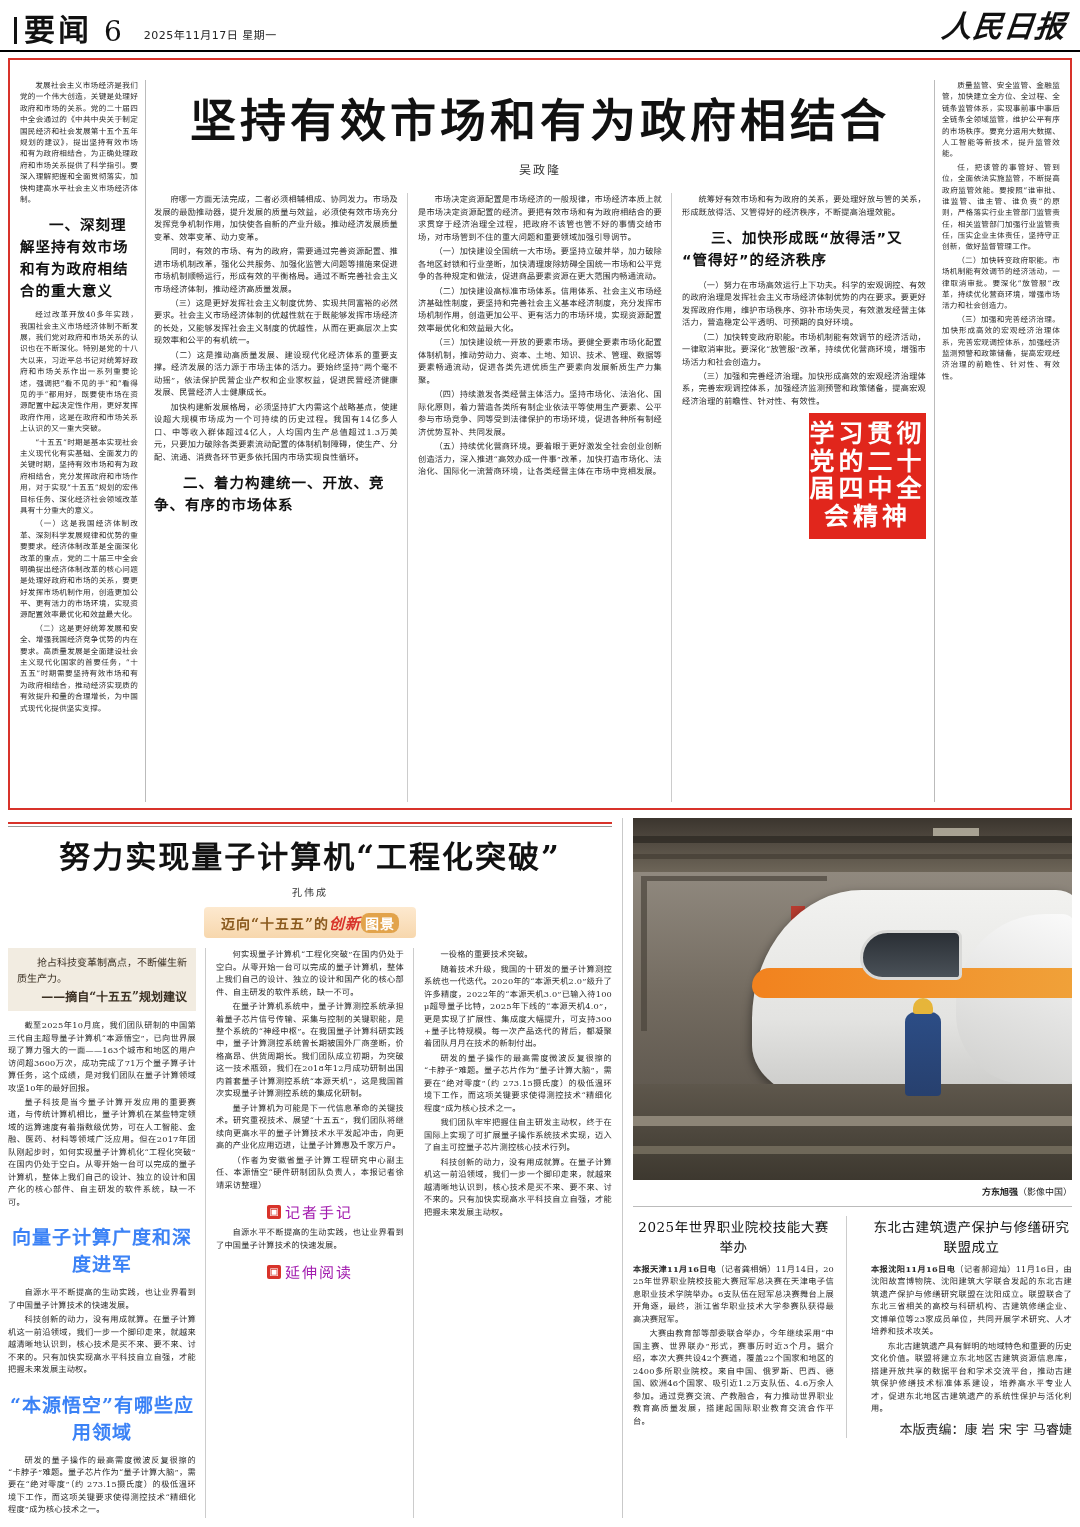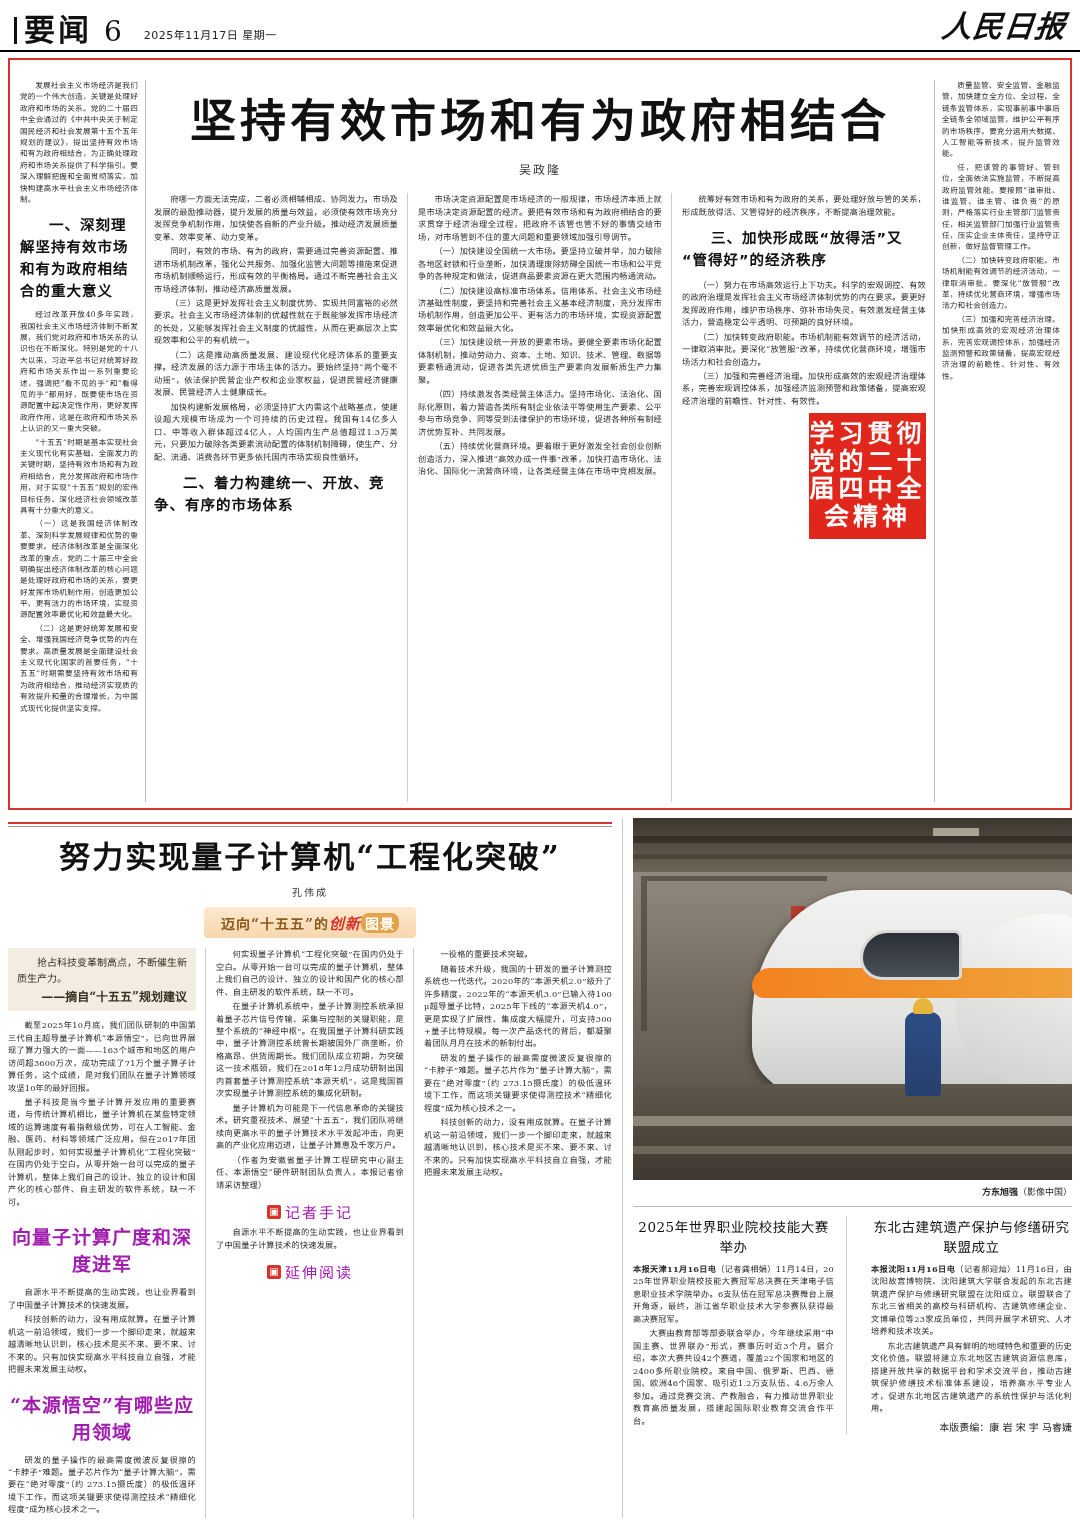--- a/index.html
+++ b/index.html
@@ -200,21 +200,21 @@
     font-family:"DejaVu Serif","Liberation Serif",serif;
   }
 
   .cols3{display:flex;gap:10px;}
   .cols3 > .c{flex:1;border-right:1px solid #ccc;padding-right:9px;box-sizing:border-box;}
   .cols3 > .c:last-child{border-right:none;padding-right:0;}
 
   .sub-head2{
     text-align:center;
     font-family:"DejaVu Serif","Liberation Serif",serif;
-    font-weight:bold;font-size:19px;letter-spacing:1px;color:#a21caf;
+    font-weight:bold;font-size:19px;letter-spacing:1px;color:#3b82f6;
     margin:14px 0 10px 0;
   }
 
   .tagbox{
     display:inline-flex;align-items:center;gap:4px;
     margin:8px auto 4px auto;
   }
   .tagbox .sq{
     background:#d8332a;color:#fff;font-weight:bold;font-size:10px;
     width:14px;height:14px;display:flex;align-items:center;justify-content:center;border-radius:2px;
@@ -295,21 +295,21 @@
   .brief-row{display:flex;gap:12px;margin-top:8px;border-top:1px solid #bbb;padding-top:9px;}
   .brief{flex:1;}
   .brief + .brief{border-left:1px solid #ccc;padding-left:24px;}
   .brief h3{
     margin:0 0 7px 0;text-align:center;
     font-family:"DejaVu Serif","Liberation Serif",serif;
     font-weight:normal;font-size:13.5px;letter-spacing:.5px;color:#111;
   }
   .brief .para{font-size:8.2px;}
   .brief-foot{
-    text-align:right;font-size:10px;color:#222;margin-top:4px;
+    text-align:right;font-size:13px;color:#222;margin-top:4px;
     font-family:"DejaVu Serif","Liberation Serif",serif;
   }
 </style>
 </head>
 <body>
 
 <div class="page">
 
   <div class="masthead">
     <div class="mast-left">
@@ -423,20 +423,21 @@
               <span class="sq">▣</span>
               <span class="lbl">延伸阅读</span>
             </span>
           </div>
         </div>
 
         <div class="c">
           <p class="para">一役格的重要技术突破。</p>
           <p class="para">随着技术升级，我国的十研发的量子计算测控系统也一代迭代。2020年的“本源天机2.0”级升了许多精度，2022年的“本源天机3.0”已输入待100μ超导量子比特，2025年下线的“本源天机4.0”，更是实现了扩展性、集成度大幅提升，可支持300+量子比特规模。每一次产品迭代的背后，都凝聚着团队月月在技术的新制付出。</p>
           <p class="para">研发的量子操作的最高需度微波反复很擦的“卡脖子”难题。量子芯片作为“量子计算大脑”，需要在“绝对零度”（约 273.15摄氏度）的极低温环境下工作，而这项关键要求使得测控技术“精细化程度”成为核心技术之一。</p>
+          <p class="para">我们团队牢牢把握住自主研发主动权，终于在国际上实现了可扩展量子操作系统技术实现，迈入了自主可控量子芯片测控核心技术行列。</p>
           <p class="para">科技创新的动力，没有用成就算。在量子计算机这一前沿领域，我们一步一个脚印走来，就越来越清晰地认识到，核心技术是买不来、要不来、讨不来的。只有加快实现高水平科技自立自强，才能把握未来发展主动权。</p>
         </div>
       </div>
     </div>
 
     <div class="lower-right">
 
       <div class="photo">
         <div class="sky"></div>
         <div class="roof"></div>

